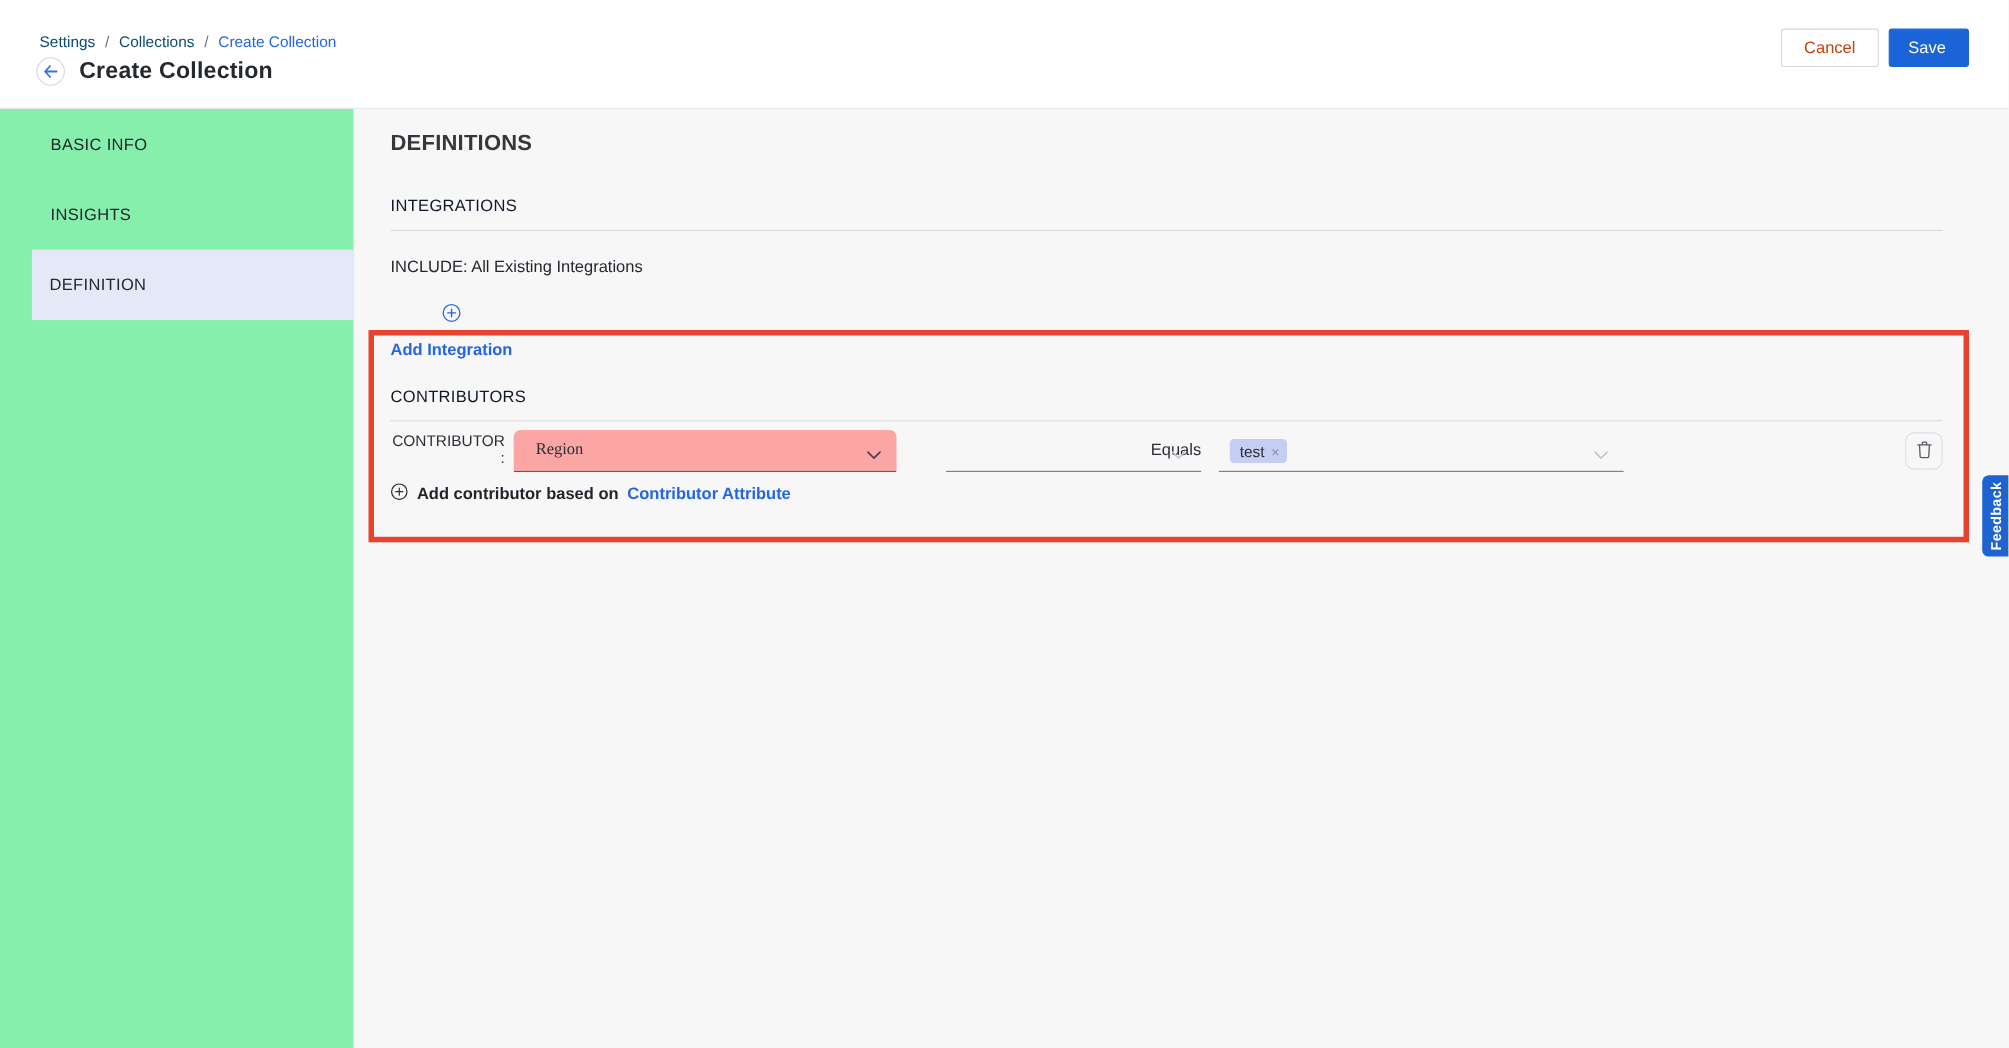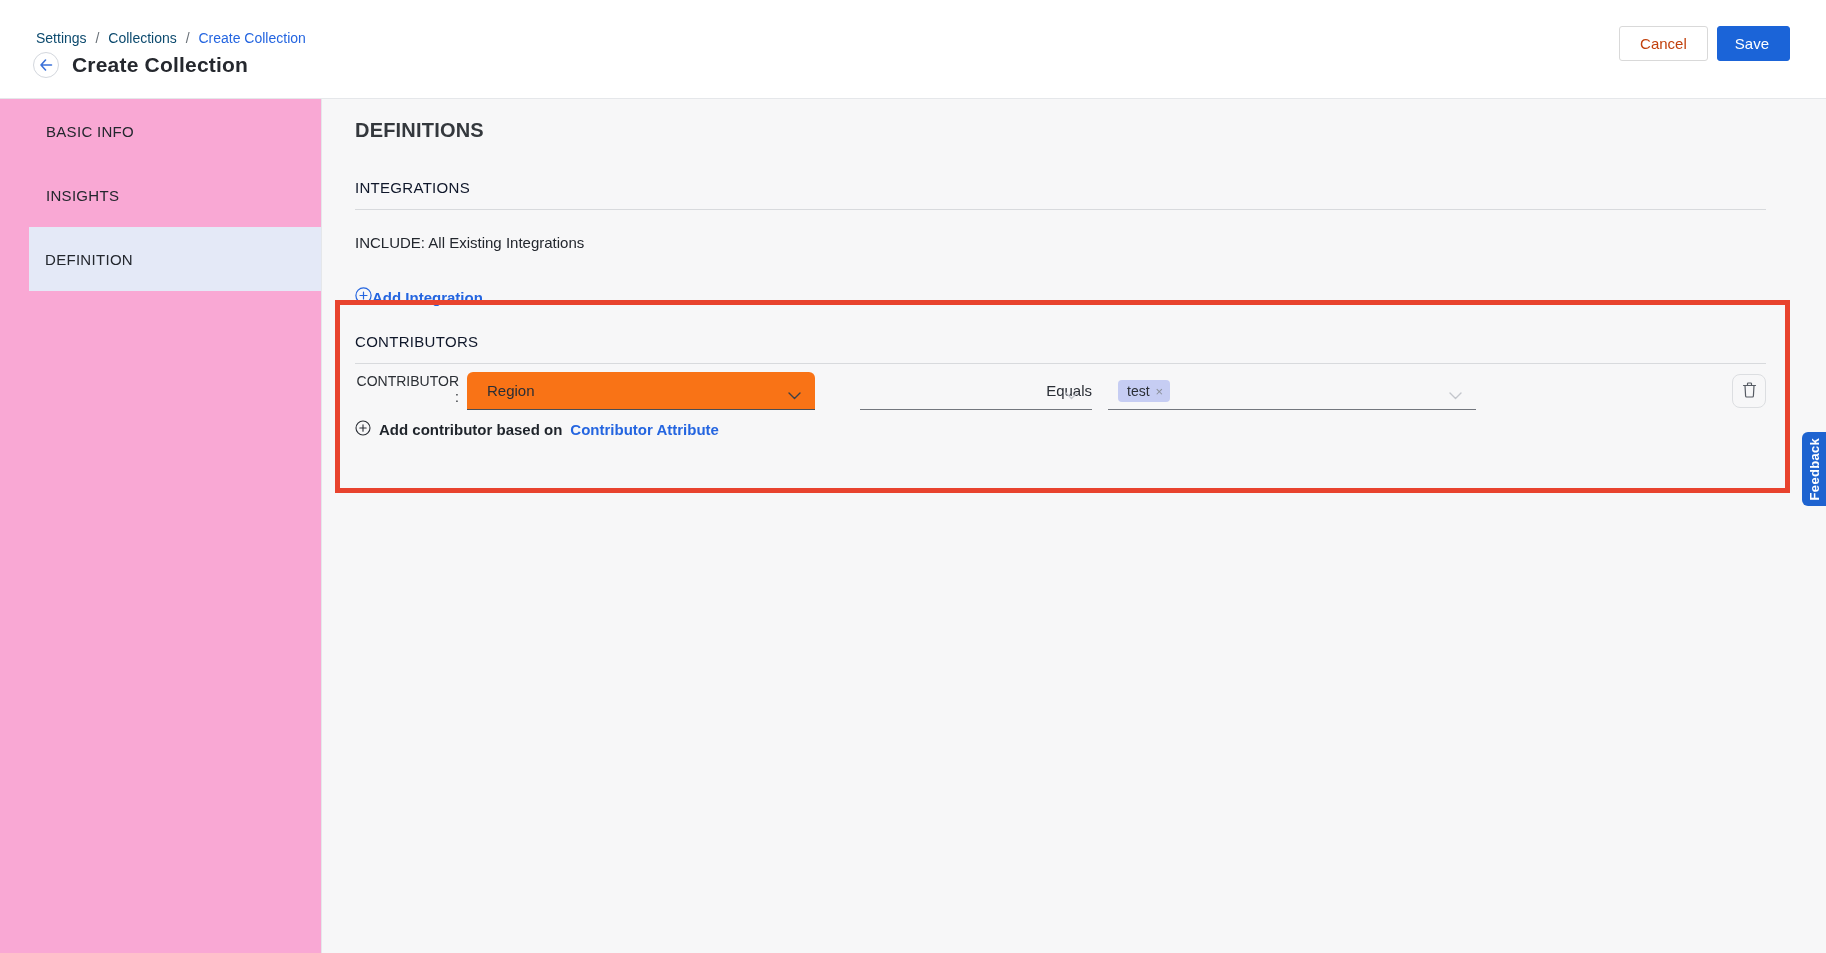--- a/index.html
+++ b/index.html
@@ -21,43 +21,43 @@
   .back-btn svg { display:block; }
   .page-title { font-size:21px; font-weight:700; color:#25282e; letter-spacing:.2px; }
   .header-actions { position:absolute; top:26px; right:36px; display:flex; gap:9px; }
   .btn { height:35px; padding:0 20px; font-size:15px; border-radius:3px; cursor:pointer;
          font-family:inherit; display:flex; align-items:center; }
   .btn-cancel { background:#ffffff; border:1px solid #d9d9d9; color:#c2410c; }
   .btn-save { background:#1b64d8; border:1px solid #1b64d8; color:#ffffff;padding-left:17px; }
 
   
   .layout { display:flex; height:854px; }
-  .sidebar { width:322px; flex:0 0 322px; background:#f9a8d4; border-right:1px solid #e5e7ea; }
+  .sidebar { width:322px; flex:0 0 322px; background:#86efac; border-right:1px solid #e5e7ea; }
   .nav-item { height:64px; margin-left:29px; display:flex; align-items:center; padding-left:17px;
               font-size:15px; letter-spacing:.3px; color:#23272e; cursor:pointer; }
   .nav-item.active { background:#e4e9f7;padding-left:16px; }
   .main { flex:1; padding:20px 60px 0 33px; background:#f7f7f8; }
 
   
   .main-heading { font-size:20px; font-weight:700; color:#34383d; letter-spacing:.2px; margin-bottom:37px; }
   .section-label { font-size:15px; font-weight:500; color:#0f172a; letter-spacing:.3px; }
   .section-rule { border:none; border-top:1px solid #d8dadd; margin-top:13px; }
   .include-line { margin-top:24px; font-size:15px; color:#23272e; }
-  .link-row { margin-top:36px; display:flex; align-items:center; cursor:pointer; width:max-content; }
+  .link-row { margin-top:25px; display:flex; align-items:center; gap:12px; cursor:pointer; width:max-content;flex-direction:column; }
   .link-row .link-label { color:#2465e0; font-size:15px; font-weight:600; }
   .contributors-header { margin-top:25px; }
   .note-line { margin-top:18px; font-size:15px; color:#1f242b; }
   .note-line b { font-weight:700; }
 
   .contrib-row { margin-top:8px; display:flex; align-items:flex-end; }
   .contrib-label { width:104px; text-align:right; font-size:14px; line-height:16px; color:#2b2f35; padding-bottom:5px; }
   .select { position:relative; height:38px; display:flex; align-items:center; border-bottom:1px solid #73777e; cursor:pointer; }
   .select .value { font-size:15px; color:#2a2e35; padding-left:20px; }
   .select .chev { position:absolute; right:14px; top:14px; }
-  .select-attr { width:348px; margin-left:8px; background:#f97316; border-radius:6px 6px 0 0; border-bottom-color:#4a4e55; }
+  .select-attr { width:348px; margin-left:8px; background:#fca5a5; border-radius:6px 6px 0 0; border-bottom-color:#4a4e55;font-family:Liberation Serif, serif; }
   .select-op { width:232px; margin-left:45px;justify-content:flex-end; }
   .select-vals { width:368px; margin-left:16px; }
   .tag { display:inline-flex; align-items:flex-end; gap:6px; margin-left:10px; background:#c6cdf3; border-radius:4px;
          padding:3px 7px 3px 9px; font-size:14px; color:#2b2f36; }
   .tag .tag-x { color:#8a8f98; font-size:13px; cursor:pointer; }
   .trash-btn { margin-left:auto; width:34px; height:34px; border-radius:8px; border:1px solid #dcdee1;
                background:transparent; display:flex; align-items:center; justify-content:center; cursor:pointer; margin-bottom:2px; }
   .add-contrib { margin-top:10px; display:flex; align-items:center; gap:8px; font-size:15px; font-weight:600; color:#1f242b; width:max-content; cursor:pointer; }
   .add-contrib .attr-link { color:#2465e0; cursor:pointer; }
 

